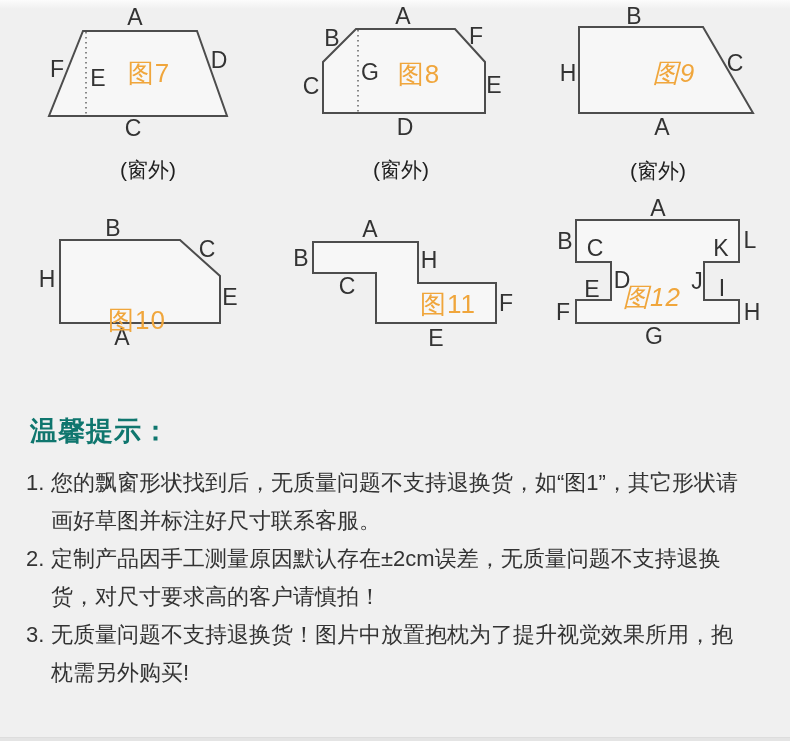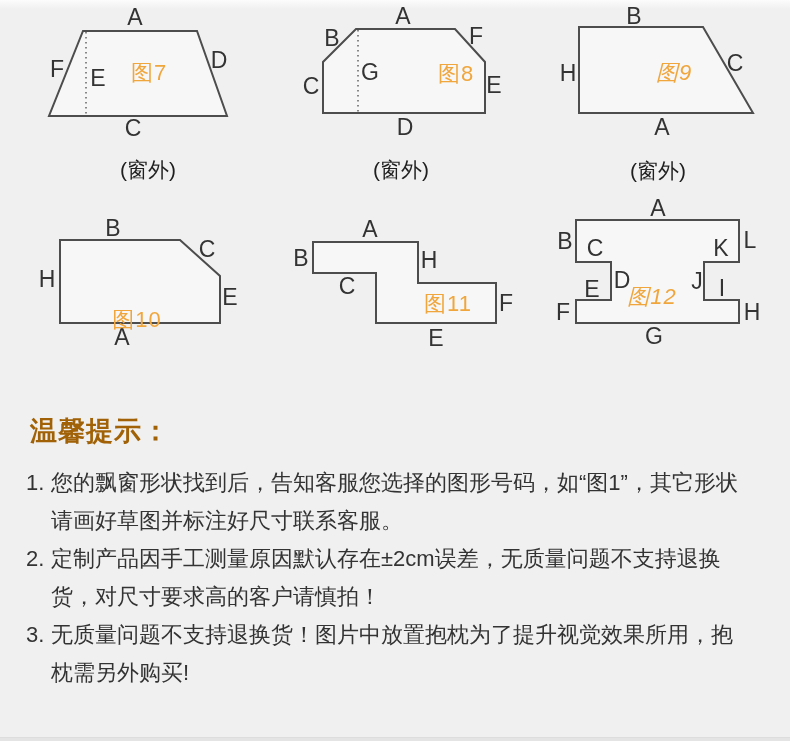--- a/index.html
+++ b/index.html
@@ -9,24 +9,24 @@
     font-family:"Liberation Sans","DejaVu Sans",sans-serif;
   }
   .top-fade{position:absolute;top:0;left:0;width:790px;height:9px;
     background:linear-gradient(#fcfcfc,#f0f0f0);}
   .canvas-svg{position:absolute;left:0;top:0;}
   .shape{fill:#f7f7f7;stroke:#4d4d4d;stroke-width:2px;stroke-linejoin:miter;}
   .dotted-line{stroke:#6b6b6b;stroke-width:1.6px;stroke-dasharray:1.5 3.5;}
   .labels-layer{position:absolute;left:0;top:0;width:790px;height:380px;}
   .labels-layer span{position:absolute;transform:translate(-50%,-50%);white-space:nowrap;}
   .vertex-label{font-size:23px;color:#333333;}
-  .fig-tag{font-size:22px;color:var(--accent,#f0a63c);letter-spacing:1px;}
+  .fig-tag{font-size:26px;color:var(--accent,#f0a63c);letter-spacing:1px;}
   .fig-caption{font-size:21px;color:#1f1f1f;}
   .tips{position:absolute;left:26px;top:415px;width:740px;color:#333333;}
-  .tips-heading{font-size:27px;line-height:32px;font-weight:bold;color:#a16207;
+  .tips-heading{font-size:27px;line-height:32px;font-weight:bold;color:#0f766e;
     margin:0 0 17px 4px;letter-spacing:1px;}
   .tips-list{list-style:none;margin:0;padding:0;font-size:22px;line-height:38px;}
   .tips-list li{display:flex;align-items:flex-start;}
   .tip-num{flex:0 0 25px;}
   .tip-text{width:690px;}
   .bottom-divider{position:absolute;left:0;bottom:0;width:790px;height:3px;
     background:#e4e4e4;border-top:1px solid #dddddd;}
 </style>
 </head>
 <body>
@@ -51,21 +51,21 @@
       <span class="vertex-label" style="left: 98px; top: 78px;">E</span>
       <span class="fig-tag" style="left: 149px; top: 73px;">图7</span>
       <span class="fig-caption" style="left: 148px; top: 170px;">(窗外)</span>
       <span class="vertex-label" style="left: 403px; top: 16px;">A</span>
       <span class="vertex-label" style="left: 332px; top: 38px;">B</span>
       <span class="vertex-label" style="left: 476px; top: 36px;">F</span>
       <span class="vertex-label" style="left: 370px; top: 72px;">G</span>
       <span class="vertex-label" style="left: 311px; top: 86px;">C</span>
       <span class="vertex-label" style="left: 494px; top: 85px;">E</span>
       <span class="vertex-label" style="left: 405px; top: 127px;">D</span>
-      <span class="fig-tag" style="left: 419px; top: 74px; margin-left: 37px;">图8</span>
+      <span class="fig-tag" style="left: 419px; top: 74px;">图8</span>
       <span class="fig-caption" style="left: 401px; top: 170px;">(窗外)</span>
       <span class="vertex-label" style="left: 634px; top: 16px;">B</span>
       <span class="vertex-label" style="left: 735px; top: 63px;">C</span>
       <span class="vertex-label" style="left: 662px; top: 127px;">A</span>
       <span class="vertex-label" style="left: 568px; top: 73px;">H</span>
       <span class="fig-tag" style="left: 674px; top: 73px; font-style: italic;">图9</span>
       <span class="fig-caption" style="left: 658px; top: 171px;">(窗外)</span>
       <span class="vertex-label" style="left: 113px; top: 228px;">B</span>
       <span class="vertex-label" style="left: 207px; top: 249px;">C</span>
       <span class="vertex-label" style="left: 47px; top: 279px;">H</span>
@@ -92,21 +92,21 @@
       <span class="vertex-label" style="left: 752px; top: 312px;">H</span>
       <span class="vertex-label" style="left: 654px; top: 336px;">G</span>
       <span class="fig-tag" style="left: 652px; top: 297px; font-style: italic;">图12</span>
     </div>
 
   <section class="tips">
     <h2 class="tips-heading">温馨提示：</h2>
     <ol class="tips-list">
         <li>
           <span class="tip-num">1.</span>
-          <span class="tip-text">您的飘窗形状找到后，告知客服您选择的图形号码，如“图1”，其它形状请画好草图并标注好尺寸联系客服。</span>
+          <span class="tip-text">您的飘窗形状找到后，无质量问题不支持退换货，如“图1”，其它形状请画好草图并标注好尺寸联系客服。</span>
         </li>
         <li>
           <span class="tip-num">2.</span>
           <span class="tip-text">定制产品因手工测量原因默认存在±2cm误差，无质量问题不支持退换货，对尺寸要求高的客户请慎拍！</span>
         </li>
         <li>
           <span class="tip-num">3.</span>
           <span class="tip-text">无质量问题不支持退换货！图片中放置抱枕为了提升视觉效果所用，抱枕需另外购买!</span>
         </li>
       </ol>

